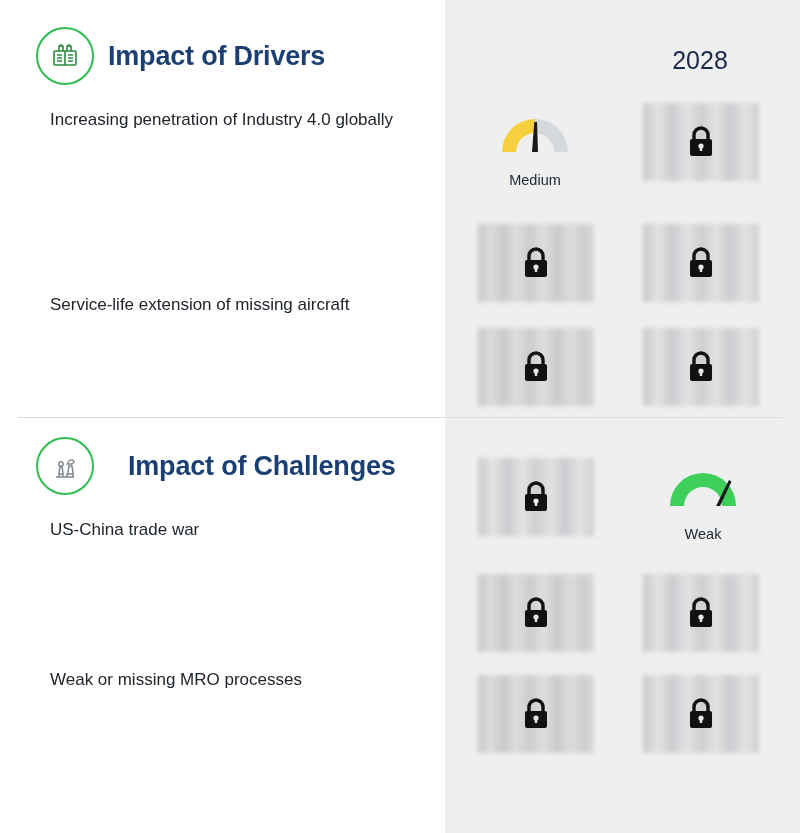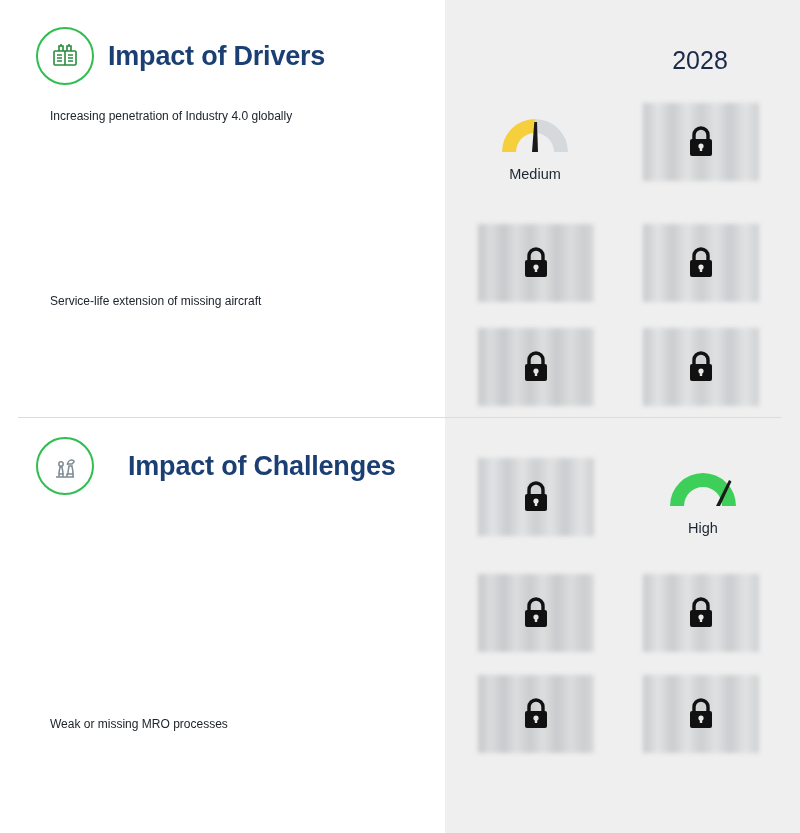--- a/index.html
+++ b/index.html
@@ -77,31 +77,31 @@
     color: #1b3f73;
     font-weight: bold;
     letter-spacing: -0.2px;
     white-space: nowrap;
   }
 
   .bullet-text {
     position: absolute;
     left: 50px;
     width: 370px;
-    font-size: 12px;
+    font-size: 17px;
     line-height: 1.42;
     color: #20262e;
   }
 
   #driver-0 { top: 108px; }
   #driver-1 { top: 188px; }
   #driver-2 { top: 293px; }
   #challenge-0 { top: 518px; }
   #challenge-1 { top: 588px; }
-  #challenge-2 { top: 668px; margin-top: 48px; }
+  #challenge-2 { top: 668px; }
 
   
   .cell {
     position: absolute;
     width: 116px; height: 78px;
   }
   .cell-blur {
     position: absolute;
     inset: 0;
     background:
@@ -133,21 +133,21 @@
 
   
   .gauge-cell {
     position: absolute;
     width: 130px;
     text-align: center;
   }
   .gauge-label {
     font-size: 14.5px;
     color: #1d2733;
-    margin-top: 8px;
+    margin-top: 14px;
   }
   .gauge-svg { display: block; margin: 0 auto; }
 </style>
 </head>
 <body>
 
 <div id="page">
 
   <div class="right-panel"></div>
 
@@ -187,20 +187,21 @@
             <circle cx="13" cy="15" r="2.2"></circle>
             <path d="M19 28 v-3 h6 v3"></path>
             <path d="M20 25 c0-5 1-6 1-8 h3 c0 2 1 3 1 8"></path>
             <path d="M19.5 16 c0-3 2-5 4-5 c1.5 0 2.5 1 2.5 2 l-2 2 h-4.5 z"></path>
           </g>
         </svg>
       </div>
       <div class="section-title">Impact of Challenges</div>
     </div>
 
+    <div class="bullet-text" id="challenge-0">US-China trade war</div>
     <div class="bullet-text" id="challenge-2">Weak or missing MRO processes</div>
   </div>
 
   <div class="gauge-cell" style="left:470px; top:108px;">
     <svg class="gauge-svg" width="78" height="50" viewBox="0 0 78 50" aria-hidden="true">
       <path d="M6 44 A33 33 0 0 1 39 11 L39 25 A19 19 0 0 0 20 44 Z" fill="#f5cf3c"></path>
       <path d="M39 11 A33 33 0 0 1 72 44 L58 44 A19 19 0 0 0 39 25 Z" fill="#d6d9dc"></path>
       <path d="M36 44 L38.3 14 L41 14 L42 44 Z" fill="#1a1a1a"></path>
     </svg>
     <div class="gauge-label">Medium</div>
@@ -264,21 +265,21 @@
       <circle cx="16" cy="23" r="2.6" fill="#e9e9e9"></circle>
       <rect x="14.8" y="23" width="2.4" height="5" fill="#e9e9e9"></rect>
     </svg>
   </div>
 
   <div class="gauge-cell" style="left:638px; top:462px;">
     <svg class="gauge-svg" width="78" height="50" viewBox="0 0 78 50" aria-hidden="true">
       <path d="M6 44 A33 33 0 0 1 72 44 L58 44 A19 19 0 0 0 20 44 Z" fill="#3ecf5b"></path>
       <path d="M52 44 L65 18 L67.5 19.5 L56 44 Z" fill="#1a1a1a"></path>
     </svg>
-    <div class="gauge-label">High</div>
+    <div class="gauge-label">Weak</div>
   </div>
 
   <div class="cell" style="left:478px; top:574px;">
     <div class="cell-blur"></div>
     <svg class="lock-icon" width="32" height="38" viewBox="0 0 32 38">
       <path d="M9 17 v-5 a7 7 0 0 1 14 0 v5" fill="none" stroke="#111" stroke-width="3.4"></path>
       <rect x="5" y="16" width="22" height="17" rx="2" fill="#111"></rect>
       <circle cx="16" cy="23" r="2.6" fill="#e4e4e4"></circle>
       <rect x="14.8" y="23" width="2.4" height="5" fill="#e4e4e4"></rect>
     </svg>

